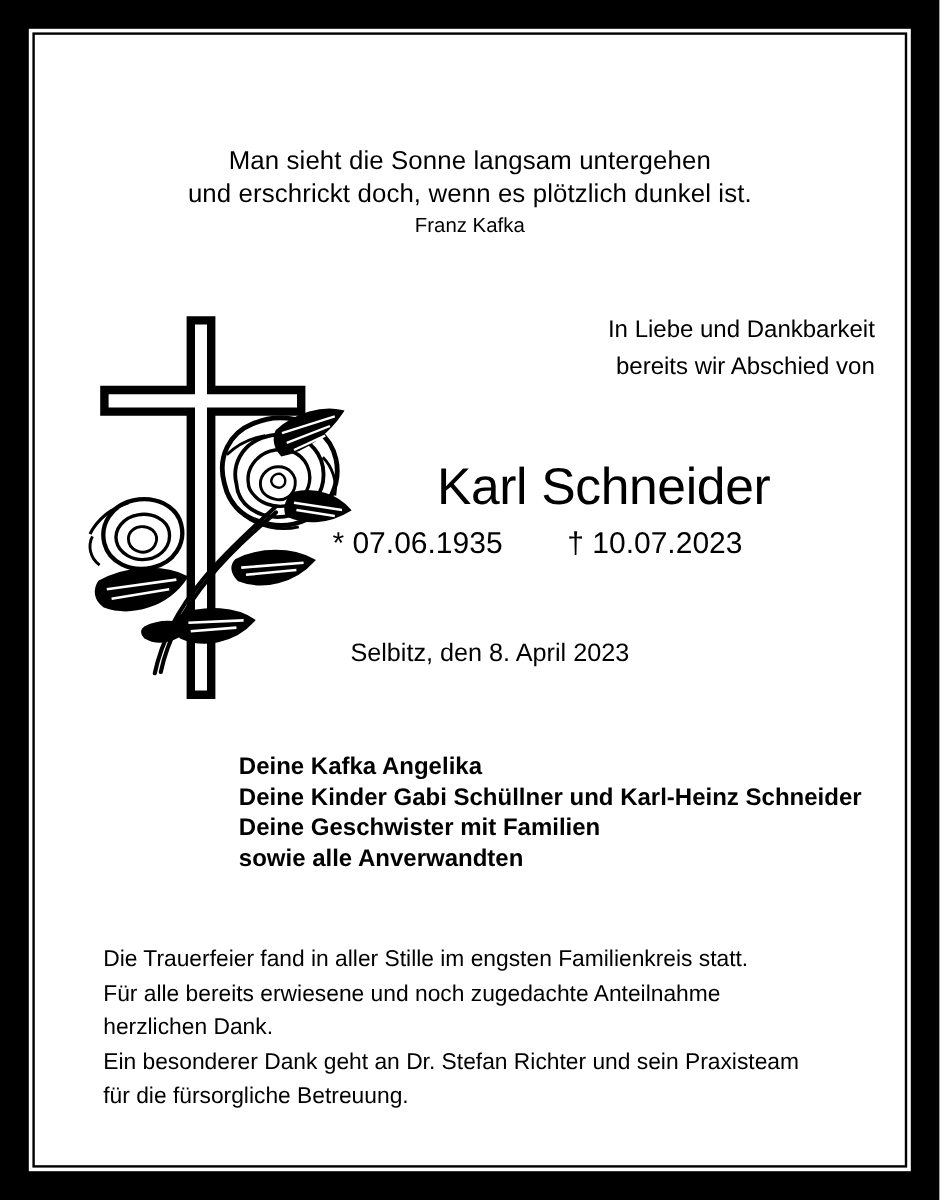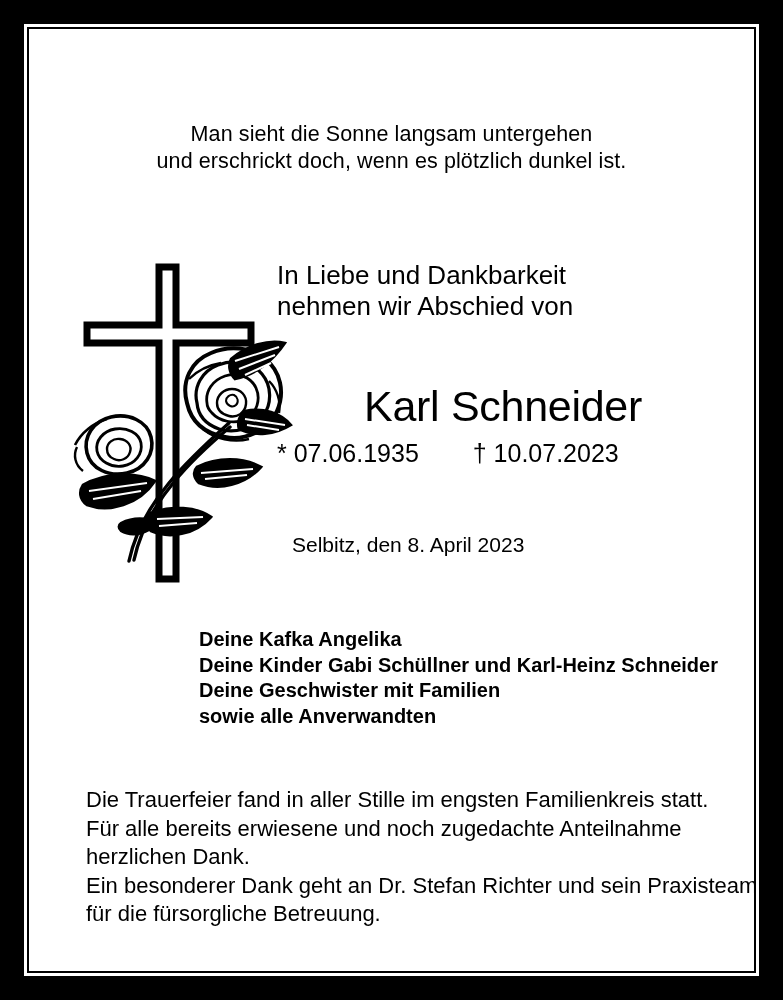--- a/index.html
+++ b/index.html
@@ -68,22 +68,22 @@
     font-size: 17px;
     line-height: 22px;
   }
 
   
   .intro {
     position: absolute;
     left: 248px;
     width: 452px;
     top: 231px;
-    text-align: left;
-    font-size: 26px;
+    text-align: right;
+    font-size: 20px;
     line-height: 31px;
   }
 
   
   .deceased-name {
     position: absolute;
     left: 248px;
     width: 452px;
     top: 352px;
     text-align: center;
@@ -121,21 +121,21 @@
     font-size: 20px;
     font-weight: bold;
     line-height: 25.5px;
   }
 
   
   .closing {
     position: absolute;
     left: 57px;
     top: 757px;
-    font-size: 22px;
+    font-size: 19px;
     line-height: 28.5px;
   }
 
   
   .illustration {
     position: absolute;
     left: 40px;
     top: 232px;
     width: 230px;
     height: 340px;
@@ -147,20 +147,21 @@
 
 <div class="notice">
   <div class="notice-inner-gap">
     <div class="notice-rule">
       <div class="canvas">
 
         <div class="quote">
           <div class="tline">Man sieht die Sonne langsam untergehen</div>
           <div class="tline">und erschrickt doch, wenn es plötzlich dunkel ist.</div>
         </div>
+        <div class="quote-attrib">Franz Kafka</div>
 
         <div class="illustration">
           <svg viewBox="0 0 230 340" xmlns="http://www.w3.org/2000/svg" aria-hidden="true">
             <g fill="none" stroke="#000000" stroke-width="7" stroke-linejoin="miter">
 
               <path d="M 90 6 L 107 6 L 107 64 L 182 64 L 182 82 L 107 82 L 107 318 L 90 318 L 90 82 L 18 82 L 18 64 L 90 64 Z"></path>
             </g>
 
             <g fill="none" stroke="#000000" stroke-width="3.4" stroke-linecap="round">
               <path d="M 60 300 C 66 272 80 246 100 222 C 118 200 140 180 160 162"></path>
@@ -209,21 +210,21 @@
               <path d="M 88 258 L 134 256" stroke="#ffffff" stroke-width="2.2" fill="none"></path>
               <path d="M 90 265 L 128 262" stroke="#ffffff" stroke-width="2.2" fill="none"></path>
 
               <path d="M 52 262 C 64 256 78 256 88 262 C 78 274 62 276 52 270 C 49 267 49 264 52 262 Z" stroke-width="2.4"></path>
             </g>
           </svg>
         </div>
 
         <div class="intro">
           <div class="tline">In Liebe und Dankbarkeit</div>
-          <div class="tline">nehmen wir Abschied von</div>
+          <div class="tline">bereits wir Abschied von</div>
         </div>
 
         <div class="deceased-name">Karl Schneider</div>
 
         <div class="dates">
           <span>*</span>
           <span>07.06.1935</span>
           <span class="gap"></span>
           <span>†</span>
           <span>10.07.2023</span>

